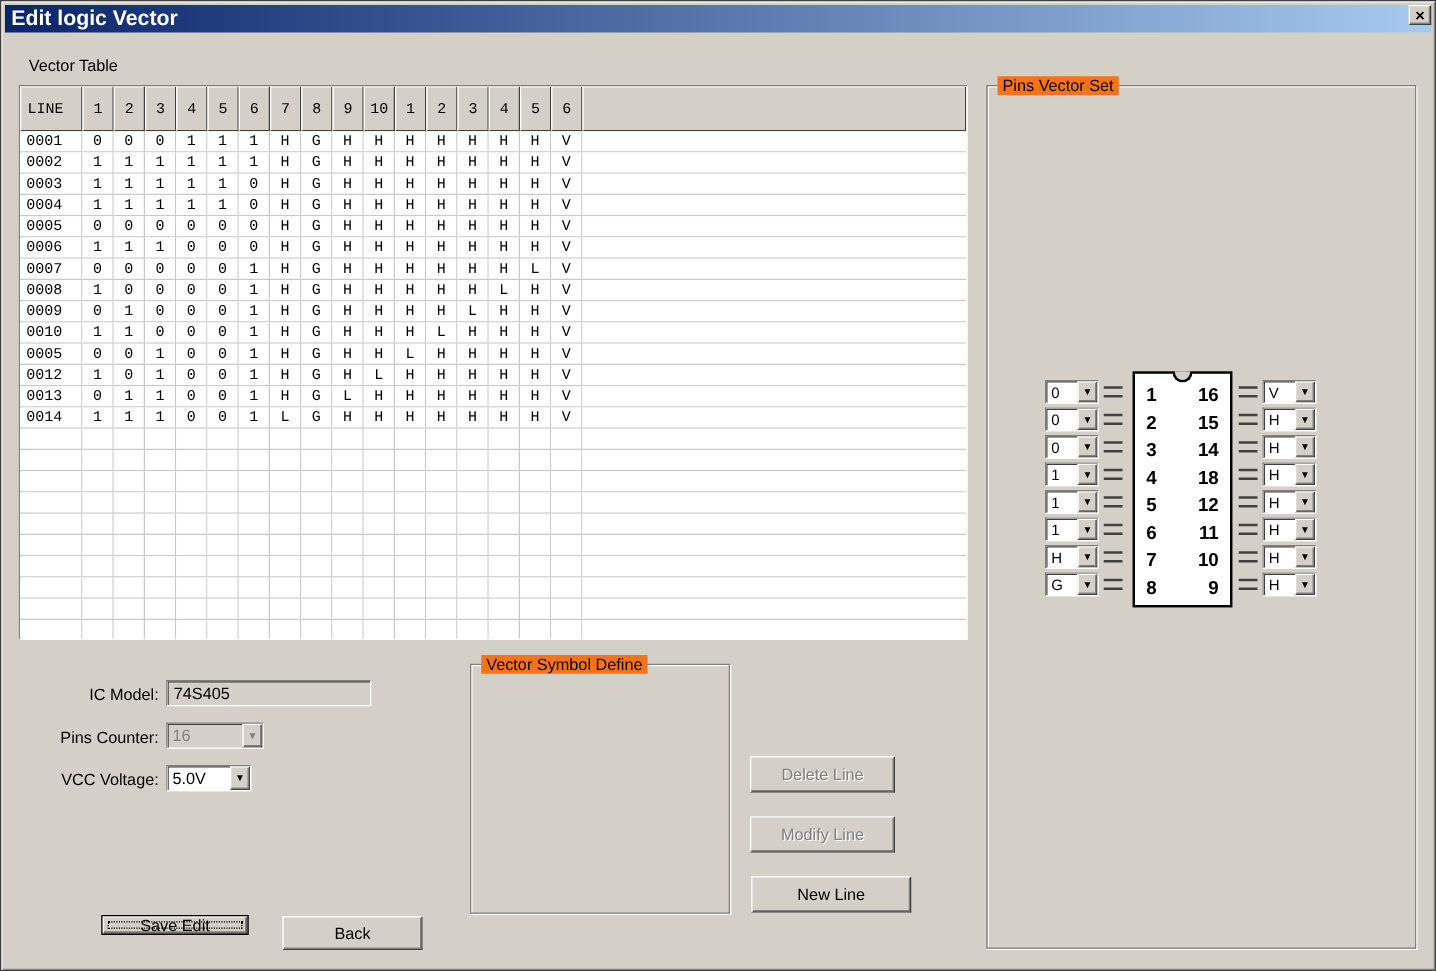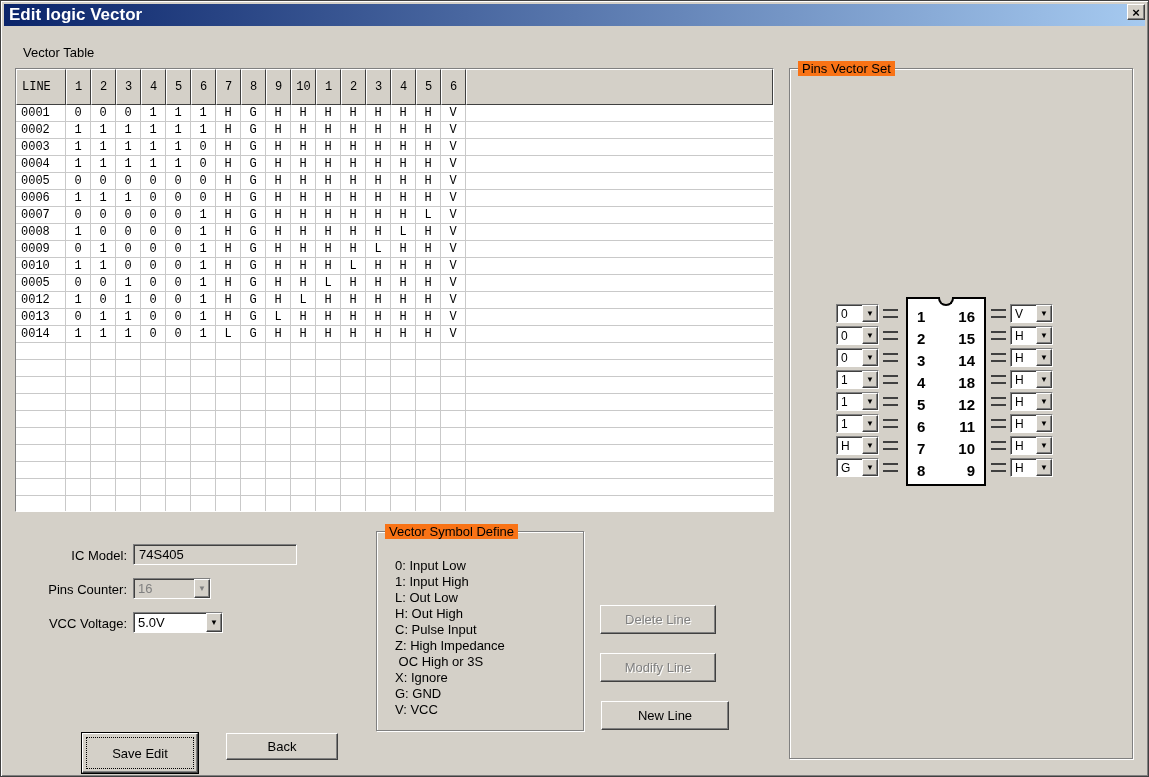--- a/index.html
+++ b/index.html
@@ -119,41 +119,41 @@
   #pins-counter-label { top:581px; }
   #vcc-voltage-label { top:615px; }
   .textbox {
     position:absolute; left:132px; top:543px; width:164px; height:21px;
     background:#d4d0c8; color:#000000;
     border:1px solid; border-color:#808080 #ffffff #ffffff #808080;
     box-shadow: inset 1px 1px 0 #404040;
     font-size:13px; padding:2px 0 0 5px;
   }
   #pins-counter-combo { position:absolute; left:132px; top:577px; width:78px; height:21px; }
-  #vcc-voltage-combo  { position:absolute; left:132px; top:611px; width:90px; height:21px; }
+  #vcc-voltage-combo  { position:absolute; left:132px; top:611px; width:68px; height:21px; }
   #pins-counter-combo .val, #vcc-voltage-combo .val { font-size:13px; }
   
   .btn {
     position:absolute; background:#d4d0c8;
     border:1px solid; border-color:#ffffff #404040 #404040 #ffffff;
     box-shadow: inset -1px -1px 0 #808080;
     font-family:"Liberation Sans", sans-serif; font-size:13px; color:#000;
     display:flex; align-items:center; justify-content:center;
     cursor:default;
   }
   .btn.disabled { color:#808080; text-shadow:1px 1px 0 #ffffff; }
   .btn.default { outline:1px solid #000; }
   .btn.default::after {
     content:""; position:absolute; inset:3px;
     border:1px dotted #000;
   }
   #delete-line-btn { left:599px; top:604px; width:116px; height:29px; }
   #modify-line-btn { left:599px; top:652px; width:116px; height:29px; }
   #new-line-btn    { left:600px; top:700px; width:128px; height:29px; }
-  #save-edit-btn   { left:81px;  top:732px; width:116px; height:40px; }
+  #save-edit-btn   { left:81px;  top:732px; width:116px; height:14px; }
   #back-btn        { left:225px; top:732px; width:112px; height:27px; }
 </style>
 </head>
 <body>
 
 <div class="window">
 
   <div class="titlebar">
     <span>Edit logic Vector</span>
   </div>
@@ -846,32 +846,20 @@
   </div>
 
   <div class="fieldlabel" id="vcc-voltage-label">VCC Voltage:</div>
   <div class="combo" id="vcc-voltage-combo">
     <span class="val">5.0V</span>
     <span class="dbtn">▼</span>
   </div>
 
   <div class="groupbox" id="symbol-group">
     <span class="grouplabel">Vector Symbol Define</span>
-    <div id="symbol-lines">
-        <div class="symline">0: Input Low</div>
-        <div class="symline">1: Input High</div>
-        <div class="symline">L: Out Low</div>
-        <div class="symline">H: Out High</div>
-        <div class="symline">C: Pulse Input</div>
-        <div class="symline">Z: High Impedance</div>
-        <div class="symline"> OC High or 3S</div>
-        <div class="symline">X: Ignore</div>
-        <div class="symline">G: GND</div>
-        <div class="symline">V: VCC</div>
-      </div>
   </div>
 
   <div class="btn disabled" id="delete-line-btn">Delete Line</div>
   <div class="btn disabled" id="modify-line-btn">Modify Line</div>
   <div class="btn" id="new-line-btn">New Line</div>
 
   <div class="btn default" id="save-edit-btn">Save Edit</div>
   <div class="btn" id="back-btn">Back</div>
 
 </div>

